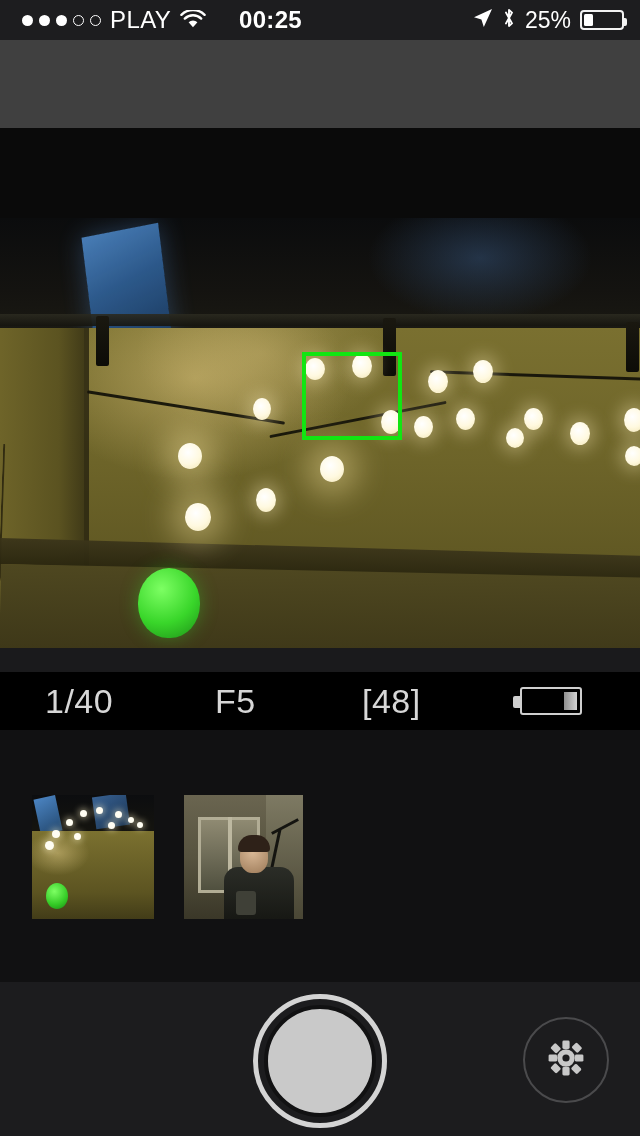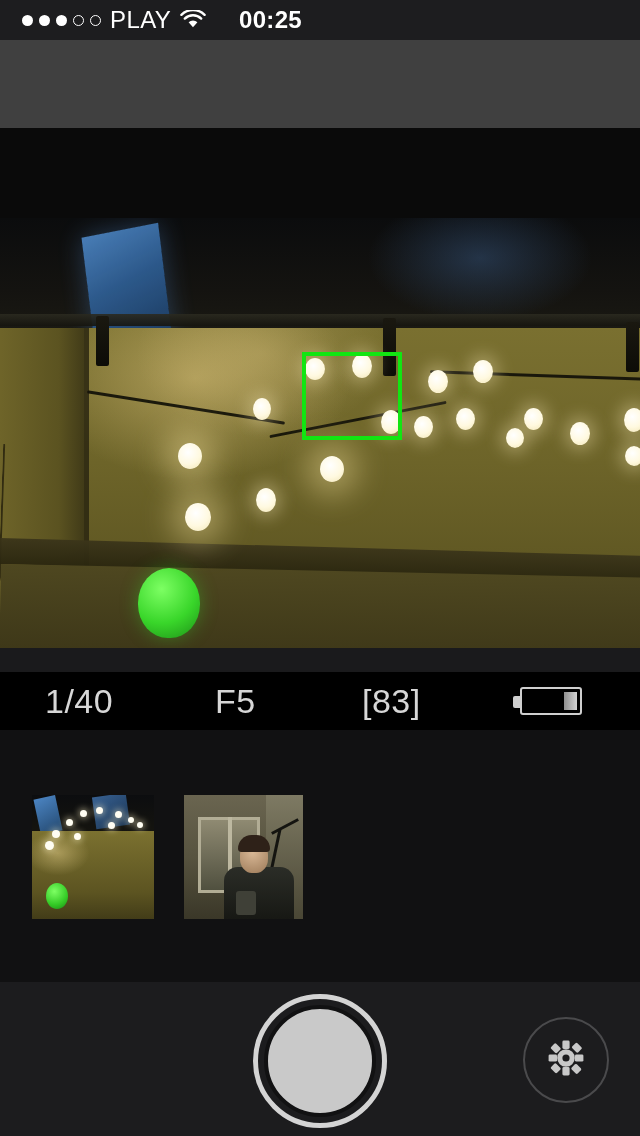--- a/index.html
+++ b/index.html
@@ -320,20 +320,36 @@
           <path d="M4.8 8.6 a11.8 11.8 0 0 1 16.4 0" stroke="#fff" stroke-width="2.4" fill="none" stroke-linecap="round"></path>
           <path d="M1.4 4.8 a16.6 16.6 0 0 1 23.2 0" stroke="#fff" stroke-width="2.4" fill="none" stroke-linecap="round"></path>
         </svg>
       </span>
     </div>
 
     <div class="sb-center">
       <span class="clock">00:25</span>
     </div>
 
+    <div class="sb-right">
+      <span>
+        <svg width="20" height="20" viewBox="0 0 20 20">
+          <path d="M19 1 L1 9.2 L8.4 11.6 L10.8 19 Z" fill="#fff"></path>
+        </svg>
+      </span>
+      <span>
+        <svg width="14" height="22" viewBox="0 0 14 22">
+          <path d="M4 5.6 L10 16.4 L7 19 L7 3 L10 5.6 L4 16.4" stroke="#fff" stroke-width="1.9" fill="none" stroke-linejoin="round" stroke-linecap="round"></path>
+        </svg>
+      </span>
+      <span class="pct">25%</span>
+      <span class="batt-outline">
+        <span class="batt-fill" style="width:9px"></span>
+      </span>
+    </div>
   </div>
 
 
   <div class="preview-wrap">
     <div class="photo">
 
       <div class="ceiling"></div>
       <div class="blue-panel"></div>
       <div class="ceiling-beam"></div>
 
@@ -373,21 +389,21 @@
       <div class="bulb big" style="left:185px; top:285px; width:26px; height:28px;"></div>
 
       <div class="focus-box"></div>
     </div>
   </div>
 
   <div class="infobar-outer">
     <div class="infobar">
       <span class="info-item info-shutter">1/40</span>
       <span class="info-item info-aperture">F5</span>
-      <span class="info-item info-shots">[83]</span>
+      <span class="info-item info-shots">[48]</span>
       <span class="cam-batt">
         <span class="cam-batt-fill"></span>
       </span>
     </div>
   </div>
 
   <div class="thumbstrip">
 
     <div class="thumb thumb1">
       <div class="t1-ceiling"></div>

